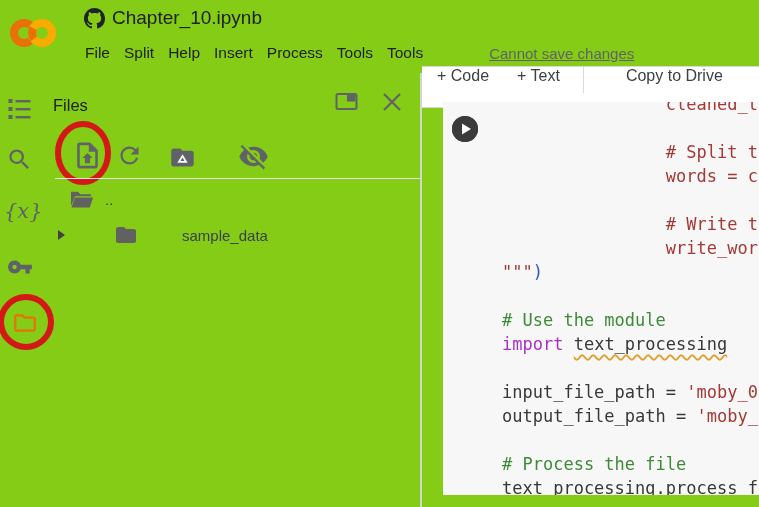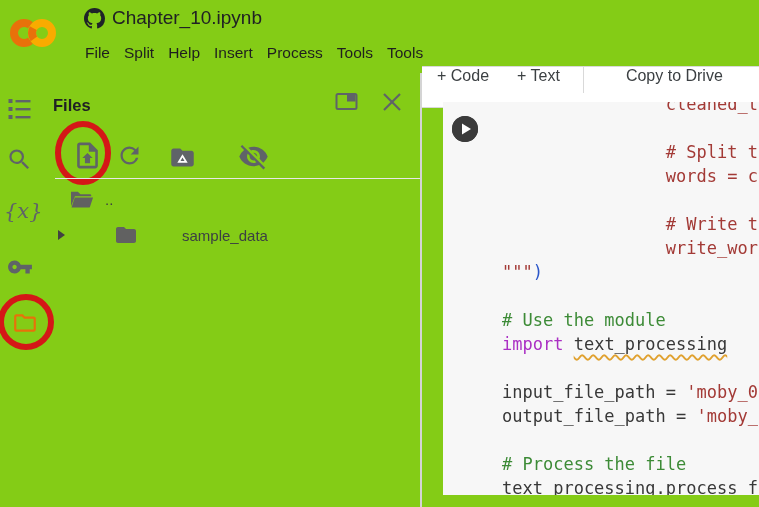--- a/index.html
+++ b/index.html
@@ -14,21 +14,21 @@
   #nb-title{font-size:19px;color:#202124;}
   #menu-row{left:85px;top:44px;display:flex;align-items:center;gap:14px;font-size:15.5px;color:#1f1f1f;}
   .menu-item{cursor:default;}
   #save-status{margin-left:52px;color:#5f6368;text-decoration:underline;font-size:15px;}
 
   
   .rail-icon{color:#5f6368;}
   #var-icon{font-family:"DejaVu Serif",serif;font-style:italic;font-size:21px;color:#5f6368;}
 
   
-  #files-title{left:53px;top:96px;font-size:16.5px;font-weight:700;color:#202124;}
+  #files-title{left:53px;top:96px;font-size:16.5px;font-weight:400;color:#202124;}
   #panel-divider{left:55px;top:178px;width:365px;height:1px;background:#e7e7e7;}
   .tree-label{font-size:15px;color:#3c4043;}
 
   
   .anno{pointer-events:none;}
 
   
   #v-divider{left:420px;top:73px;width:2px;height:434px;background:#d4d4d4;}
   #nb-toolbar{left:422px;top:66px;width:337px;height:40px;background:#fff;
       border-top:1px solid #d9d9d9;border-bottom:1px solid #d9d9d9;
@@ -77,20 +77,21 @@
   </div>
 
   <div class="abs" id="menu-row">
     <span class="menu-item">File</span>
     <span class="menu-item">Split</span>
     <span class="menu-item">Help</span>
     <span class="menu-item">Insert</span>
     <span class="menu-item">Process</span>
     <span class="menu-item">Tools</span>
     <span class="menu-item">Tools</span>
+    <span id="save-status">Cannot save changes</span>
   </div>
 
   <div class="abs rail-icon" style="left:7px;top:98px;">
     <svg width="25" height="22" viewBox="0 0 24 22" fill="#5f6368">
       <rect x="1" y="1" width="4" height="4"></rect>
         <rect x="8" y="2" width="15" height="2.4"></rect>
       <rect x="1" y="9" width="4" height="4"></rect>
         <rect x="8" y="10" width="15" height="2.4"></rect>
       <rect x="1" y="17" width="4" height="4"></rect>
         <rect x="8" y="18" width="15" height="2.4"></rect>

